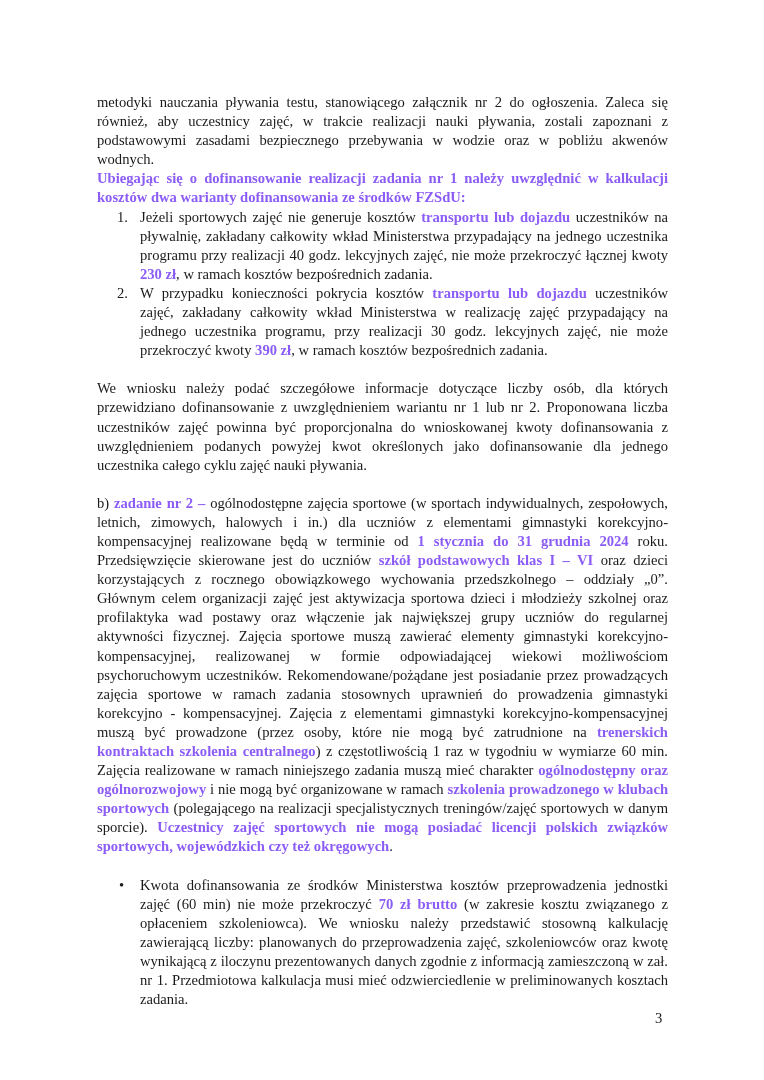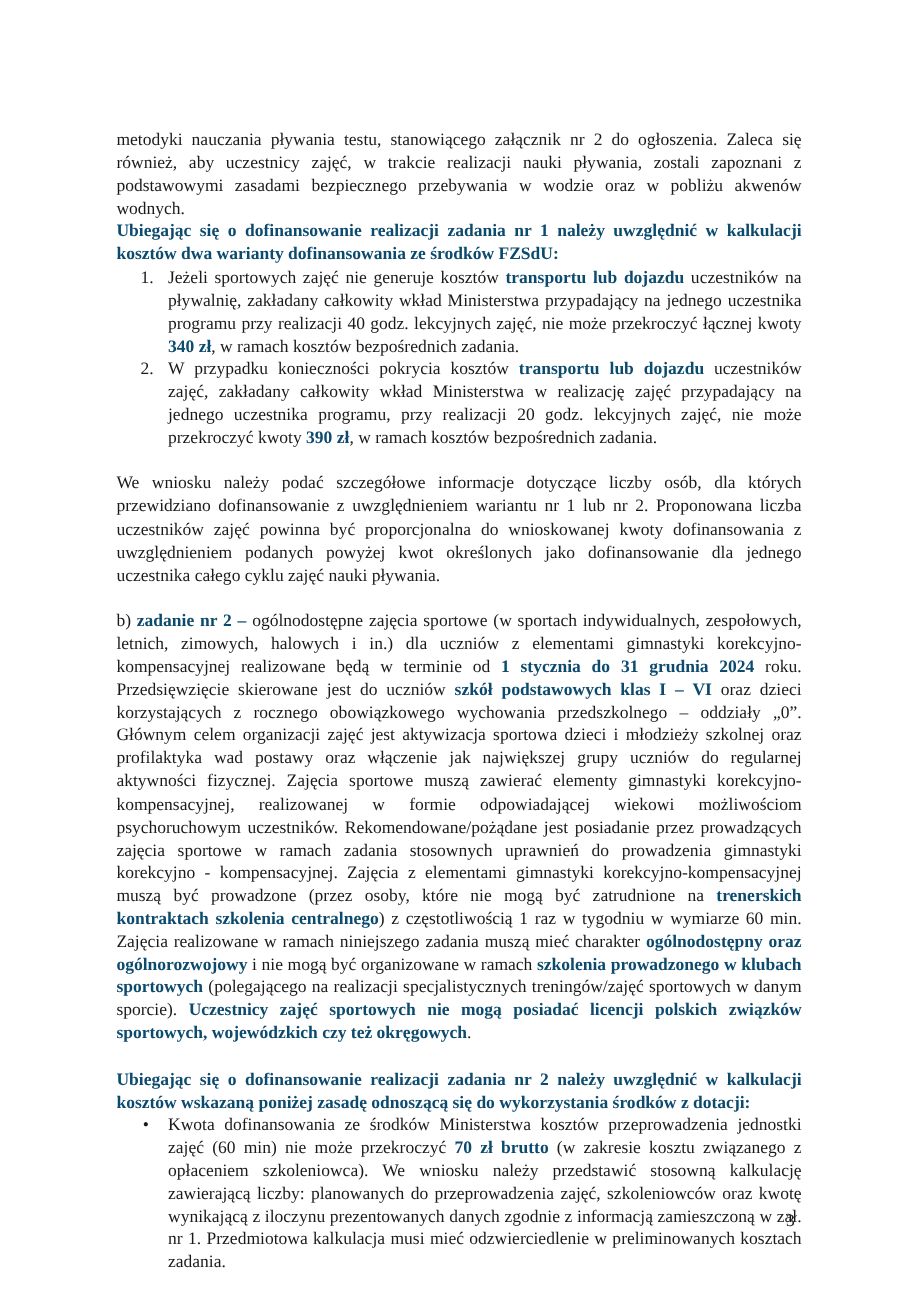--- a/index.html
+++ b/index.html
@@ -1,24 +1,24 @@
 <!DOCTYPE html>
 <html><head>
 <meta charset="utf-8">
 <style>
   html, body { margin: 0; padding: 0; background: #ffffff; }
   body { width: 764px; height: 1080px; position: relative; overflow: hidden; }
   .page {
-    position: absolute; left: 97px; top: 108px; width: 571px;
+    position: absolute; left: 97px; top: 93px; width: 571px;
     font-family: "Liberation Serif", serif; font-size: 14.6px; line-height: 19.1px;
     color: #1a1a1a; text-align: justify;
   }
   p { margin: 0; }
   .gap { height: 19px; }
-  b { font-weight: bold; color: #0c4a6e; }
+  b { font-weight: bold; color: #8b5cf6; }
   ol.variants { list-style: none; margin: 0; padding: 0; }
   ol.variants li { position: relative; padding-left: 43px; }
   ol.variants li .num { position: absolute; left: 20px; top: 0; }
   ul.bullets { list-style: none; margin: 0; padding: 0; }
   ul.bullets li { position: relative; padding-left: 43px; }
   ul.bullets li .dot { position: absolute; left: 22px; top: 0; }
   .page-number {
     position: absolute; left: 655px; top: 1010px;
     font-family: "Liberation Serif", serif; font-size: 14.6px; color: #1a1a1a;
   }
@@ -27,38 +27,37 @@
 <body>
 
 <div class="page">
 
   <p>metodyki nauczania pływania testu, stanowiącego załącznik nr 2 do ogłoszenia. Zaleca się również, aby uczestnicy zajęć, w trakcie realizacji nauki pływania, zostali zapoznani z podstawowymi zasadami bezpiecznego przebywania w wodzie oraz w pobliżu akwenów wodnych.</p>
 
   <p><b>Ubiegając się o dofinansowanie realizacji zadania nr 1 należy uwzględnić w kalkulacji kosztów dwa warianty dofinansowania ze środków FZSdU:</b></p>
 
   <ol class="variants">
     <li>
-      <span class="num">1.</span><span>Jeżeli sportowych zajęć nie generuje kosztów </span><b>transportu lub dojazdu</b><span> uczestników na pływalnię, zakładany całkowity wkład Ministerstwa przypadający na jednego uczestnika programu przy realizacji 40 godz. lekcyjnych zajęć, nie może przekroczyć łącznej kwoty </span><b>340 zł</b><span>, w ramach kosztów bezpośrednich zadania.</span>
+      <span class="num">1.</span><span>Jeżeli sportowych zajęć nie generuje kosztów </span><b>transportu lub dojazdu</b><span> uczestników na pływalnię, zakładany całkowity wkład Ministerstwa przypadający na jednego uczestnika programu przy realizacji 40 godz. lekcyjnych zajęć, nie może przekroczyć łącznej kwoty </span><b>230 zł</b><span>, w ramach kosztów bezpośrednich zadania.</span>
     </li>
     <li>
-      <span class="num">2.</span><span>W przypadku konieczności pokrycia kosztów </span><b>transportu lub dojazdu</b><span> uczestników zajęć, zakładany całkowity wkład Ministerstwa w realizację zajęć przypadający na jednego uczestnika programu, przy realizacji 20 godz. lekcyjnych zajęć, nie może przekroczyć kwoty </span><b>390 zł</b><span>, w ramach kosztów bezpośrednich zadania.</span>
+      <span class="num">2.</span><span>W przypadku konieczności pokrycia kosztów </span><b>transportu lub dojazdu</b><span> uczestników zajęć, zakładany całkowity wkład Ministerstwa w realizację zajęć przypadający na jednego uczestnika programu, przy realizacji 30 godz. lekcyjnych zajęć, nie może przekroczyć kwoty </span><b>390 zł</b><span>, w ramach kosztów bezpośrednich zadania.</span>
     </li>
   </ol>
 
   <div class="gap"></div>
 
   <p>We wniosku należy podać szczegółowe informacje dotyczące liczby osób, dla których przewidziano dofinansowanie z uwzględnieniem wariantu nr 1 lub nr 2. Proponowana liczba uczestników zajęć powinna być proporcjonalna do wnioskowanej kwoty dofinansowania z uwzględnieniem podanych powyżej kwot określonych jako dofinansowanie dla jednego uczestnika całego cyklu zajęć nauki pływania.</p>
 
   <div class="gap"></div>
 
   <p><span>b) </span><b>zadanie nr 2 –</b><span> ogólnodostępne zajęcia sportowe (w sportach indywidualnych, zespołowych, letnich, zimowych, halowych i in.) dla uczniów z elementami gimnastyki korekcyjno-kompensacyjnej realizowane będą w terminie od </span><b>1 stycznia do 31 grudnia 2024</b><span> roku. Przedsięwzięcie skierowane jest do uczniów </span><b>szkół podstawowych klas I – VI</b><span> oraz dzieci korzystających z rocznego obowiązkowego wychowania przedszkolnego – oddziały „0”. Głównym celem organizacji zajęć jest aktywizacja sportowa dzieci i młodzieży szkolnej oraz profilaktyka wad postawy oraz włączenie jak największej grupy uczniów do regularnej aktywności fizycznej. Zajęcia sportowe muszą zawierać elementy gimnastyki korekcyjno-kompensacyjnej, realizowanej w formie odpowiadającej wiekowi możliwościom psychoruchowym uczestników. Rekomendowane/pożądane jest posiadanie przez prowadzących zajęcia sportowe w ramach zadania stosownych uprawnień do prowadzenia gimnastyki korekcyjno - kompensacyjnej. Zajęcia z elementami gimnastyki korekcyjno-kompensacyjnej muszą być prowadzone (przez osoby, które nie mogą być zatrudnione na </span><b>trenerskich kontraktach szkolenia centralnego</b><span>) z częstotliwością 1 raz w tygodniu w wymiarze 60 min. Zajęcia realizowane w ramach niniejszego zadania muszą mieć charakter </span><b>ogólnodostępny oraz ogólnorozwojowy</b><span> i nie mogą być organizowane w ramach </span><b>szkolenia prowadzonego w klubach sportowych</b><span> (polegającego na realizacji specjalistycznych treningów/zajęć sportowych w danym sporcie). </span><b>Uczestnicy zajęć sportowych nie mogą posiadać licencji polskich związków sportowych, wojewódzkich czy też okręgowych</b><span>.</span></p>
 
   <div class="gap"></div>
 
-  <p><b>Ubiegając się o dofinansowanie realizacji zadania nr 2 należy uwzględnić w kalkulacji kosztów wskazaną poniżej zasadę odnoszącą się do wykorzystania środków z dotacji:</b></p>
 
   <ul class="bullets">
     <li>
       <span class="dot">•</span><span>Kwota dofinansowania ze środków Ministerstwa kosztów przeprowadzenia jednostki zajęć (60 min) nie może przekroczyć </span><b>70 zł brutto</b><span> (w zakresie kosztu związanego z opłaceniem szkoleniowca). We wniosku należy przedstawić stosowną kalkulację zawierającą liczby: planowanych do przeprowadzenia zajęć, szkoleniowców oraz kwotę wynikającą z iloczynu prezentowanych danych zgodnie z informacją zamieszczoną w zał. nr 1. Przedmiotowa kalkulacja musi mieć odzwierciedlenie w preliminowanych kosztach zadania.</span>
     </li>
   </ul>
 </div>
 
 <div class="page-number">3</div>
 

